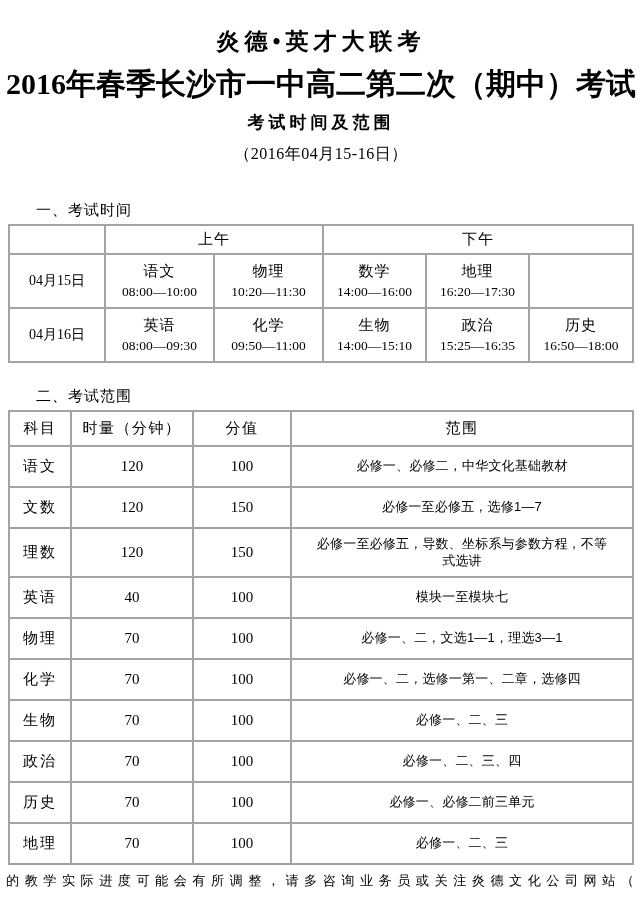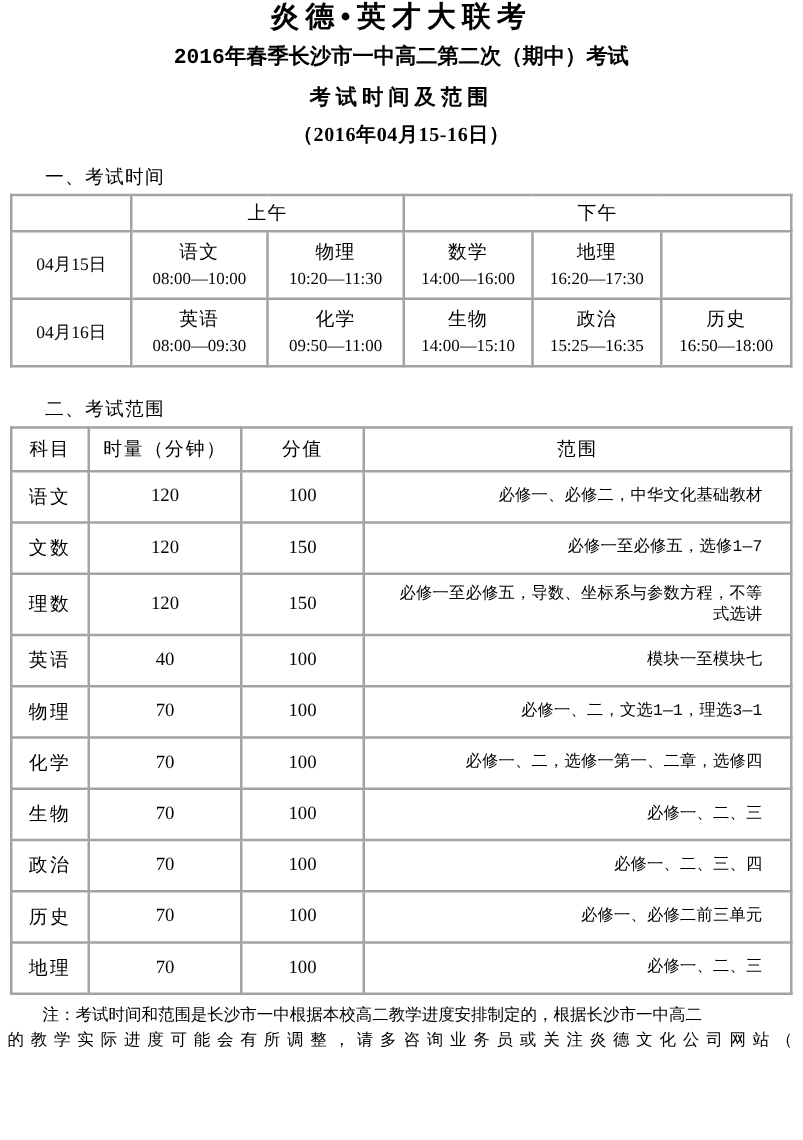--- a/index.html
+++ b/index.html
@@ -26,55 +26,55 @@
 
   
   .title-block {
     text-align: center;
   }
   .title-main {
     font-family: "Liberation Serif", "DejaVu Serif", serif;
     font-weight: bold;
     font-size: 23px;
     letter-spacing: 5px;
+    padding-top: 28px;
     line-height: 1.25;
   }
   .title-sub1 {
-    font-family: Liberation Mono, monospace;
+    font-family: Liberation Serif, serif;
     font-weight: bold;
-    font-size: 17px;
+    font-size: 30px;
     letter-spacing: 0px;
     line-height: 1.3;
     padding-top: 7px;
   }
   .title-sub2 {
     font-family: "Liberation Serif", "DejaVu Serif", serif;
     font-weight: bold;
     font-size: 17px;
     letter-spacing: 4px;
     padding-top: 9px;
     line-height: 1.3;
   }
   .title-date {
     font-family: "Liberation Serif", "DejaVu Serif", serif;
     font-size: 16px;
     letter-spacing: 0.5px;
     padding-top: 10px;
     line-height: 1.3;
-    font-weight: bold;
   }
 
   
   .section-heading {
     font-family: "Liberation Sans", "DejaVu Sans", sans-serif;
     font-size: 15px;
     letter-spacing: 1px;
     margin: 0 0 4px 36px;
   }
-  .sec1 { margin-top: 12px; }
+  .sec1 { margin-top: 36px; }
   .sec2 { margin-top: 24px; }
 
   
   table {
     border-collapse: collapse;
     table-layout: fixed;
     margin: 0 auto;
     background: #fff;
   }
   table td, table th {
@@ -137,23 +137,23 @@
   #scope-table .subject {
     font-family: "Liberation Sans", "DejaVu Sans", sans-serif;
     font-size: 15px;
     letter-spacing: 2px;
   }
   #scope-table .num {
     font-family: "Liberation Serif", "DejaVu Serif", serif;
     font-size: 15px;
   }
   #scope-table .scope {
-    font-family: Liberation Mono, monospace;
+    font-family: Liberation Sans, sans-serif;
     font-size: 13px;
-    text-align: right;
+    text-align: center;
     padding: 2px 22px;
     line-height: 1.35;
     letter-spacing: 0.2px;
   }
   #scope-table tr.tall td { height: 43px; }
 
   
   .note {
     margin: 6px 8px 0 6px;
     font-family: "Liberation Sans", "DejaVu Sans", sans-serif;
@@ -330,17 +330,16 @@
       <tr>
         <td class="subject">地理</td>
         <td class="num">70</td>
         <td class="num">100</td>
         <td class="scope">必修一、二、三</td>
       </tr>
     </tbody>
   </table>
 
   <div class="note">
-    <span class="l1">注：考试时间和范围是长沙市一中根据本校高二教学进度安排制定的，根据长沙市一中高二</span>
     <span class="l2">的教学实际进度可能会有所调整，请多咨询业务员或关注炎德文化公司网站（</span>
   </div>
 
 </div>
 
 </body></html>

